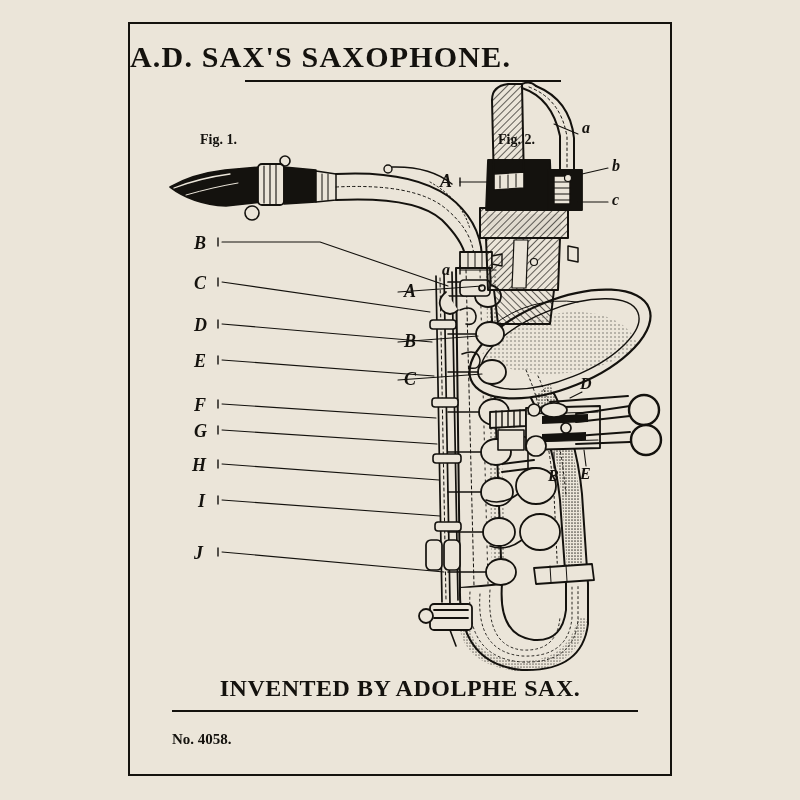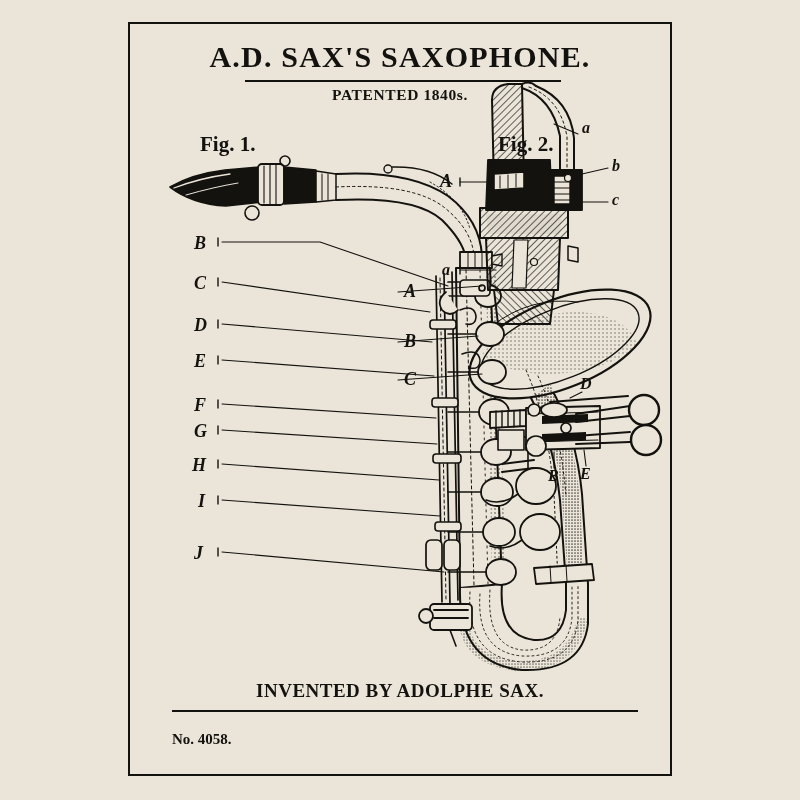--- a/index.html
+++ b/index.html
@@ -17,55 +17,54 @@
     width:544px; height:754px;
     border:2.5px solid #14120e;
     background:#ebe5d9;
     box-sizing:border-box;
   }
   .inner{position:absolute;inset:0;}
 
   
   .title{
     position:absolute; top:16px; left:0; width:100%;
-    text-align:center;
     font-size:30px; font-weight:bold;
     letter-spacing:1.2px;
     font-family:"Liberation Serif", serif;
   }
   .title-rule{
     position:absolute; top:56px; left:115px; width:316px;
     height:2px; background:#14120e;
   }
   .subtitle{
     position:absolute; top:62px; left:0; width:100%;
     text-align:center;
     font-size:15.5px; font-weight:bold; letter-spacing:.6px;
   }
 
   
   .footer-title{
     position:absolute; bottom:72px; left:0; width:100%;
-    text-align:center; font-size:19px; font-weight:bold; letter-spacing:.5px;
+    text-align:center; font-size:24px; font-weight:bold; letter-spacing:.5px;
   }
   .footer-rule{
     position:absolute; bottom:62px; left:42px; width:466px;
     height:1.6px; background:#14120e;
   }
   .footer-left{
     position:absolute; bottom:26px; left:42px;
     font-size:15px; font-weight:bold;
   }
   .footer-right{
     position:absolute; bottom:27px; right:42px;
     font-size:13px; font-weight:bold; letter-spacing:.2px;
   }
 
   
-  .figcap{position:absolute;font-size:21px;font-weight:bold;}
+  .figcap{position:absolute;font-size:14px;font-weight:bold;}
   #cap1{left:70px;  top:108px;}
   #cap2{left:368px; top:108px;}
   #cap3{left:372px; top:342px;}
 
   
   .lbl{
     position:absolute;
     font-style:italic;
     font-weight:bold;
     font-size:18px;
@@ -78,21 +77,20 @@
   .ld{stroke:#14120e;stroke-width:1.1;fill:none;}
 </style>
 </head>
 <body>
 
 <div id="poster">
   <div class="inner">
 
     <div class="title">A.D. SAX'S SAXOPHONE.</div>
     <div class="title-rule"></div>
-    <div class="subtitle">PATENTED 1840s.</div>
 
     <div class="figcap" id="cap1">Fig. 1.</div>
     <div class="figcap" id="cap2">Fig. 2.</div>
     <div class="figcap" id="cap3">Fig. 3.</div>
 
     <svg width="544" height="754" viewBox="0 0 544 754">
       <defs>
         <pattern id="stip" width="4" height="4" patternUnits="userSpaceOnUse">
           <circle cx="1" cy="1" r="0.75" fill="#14120e"></circle>
         </pattern>

